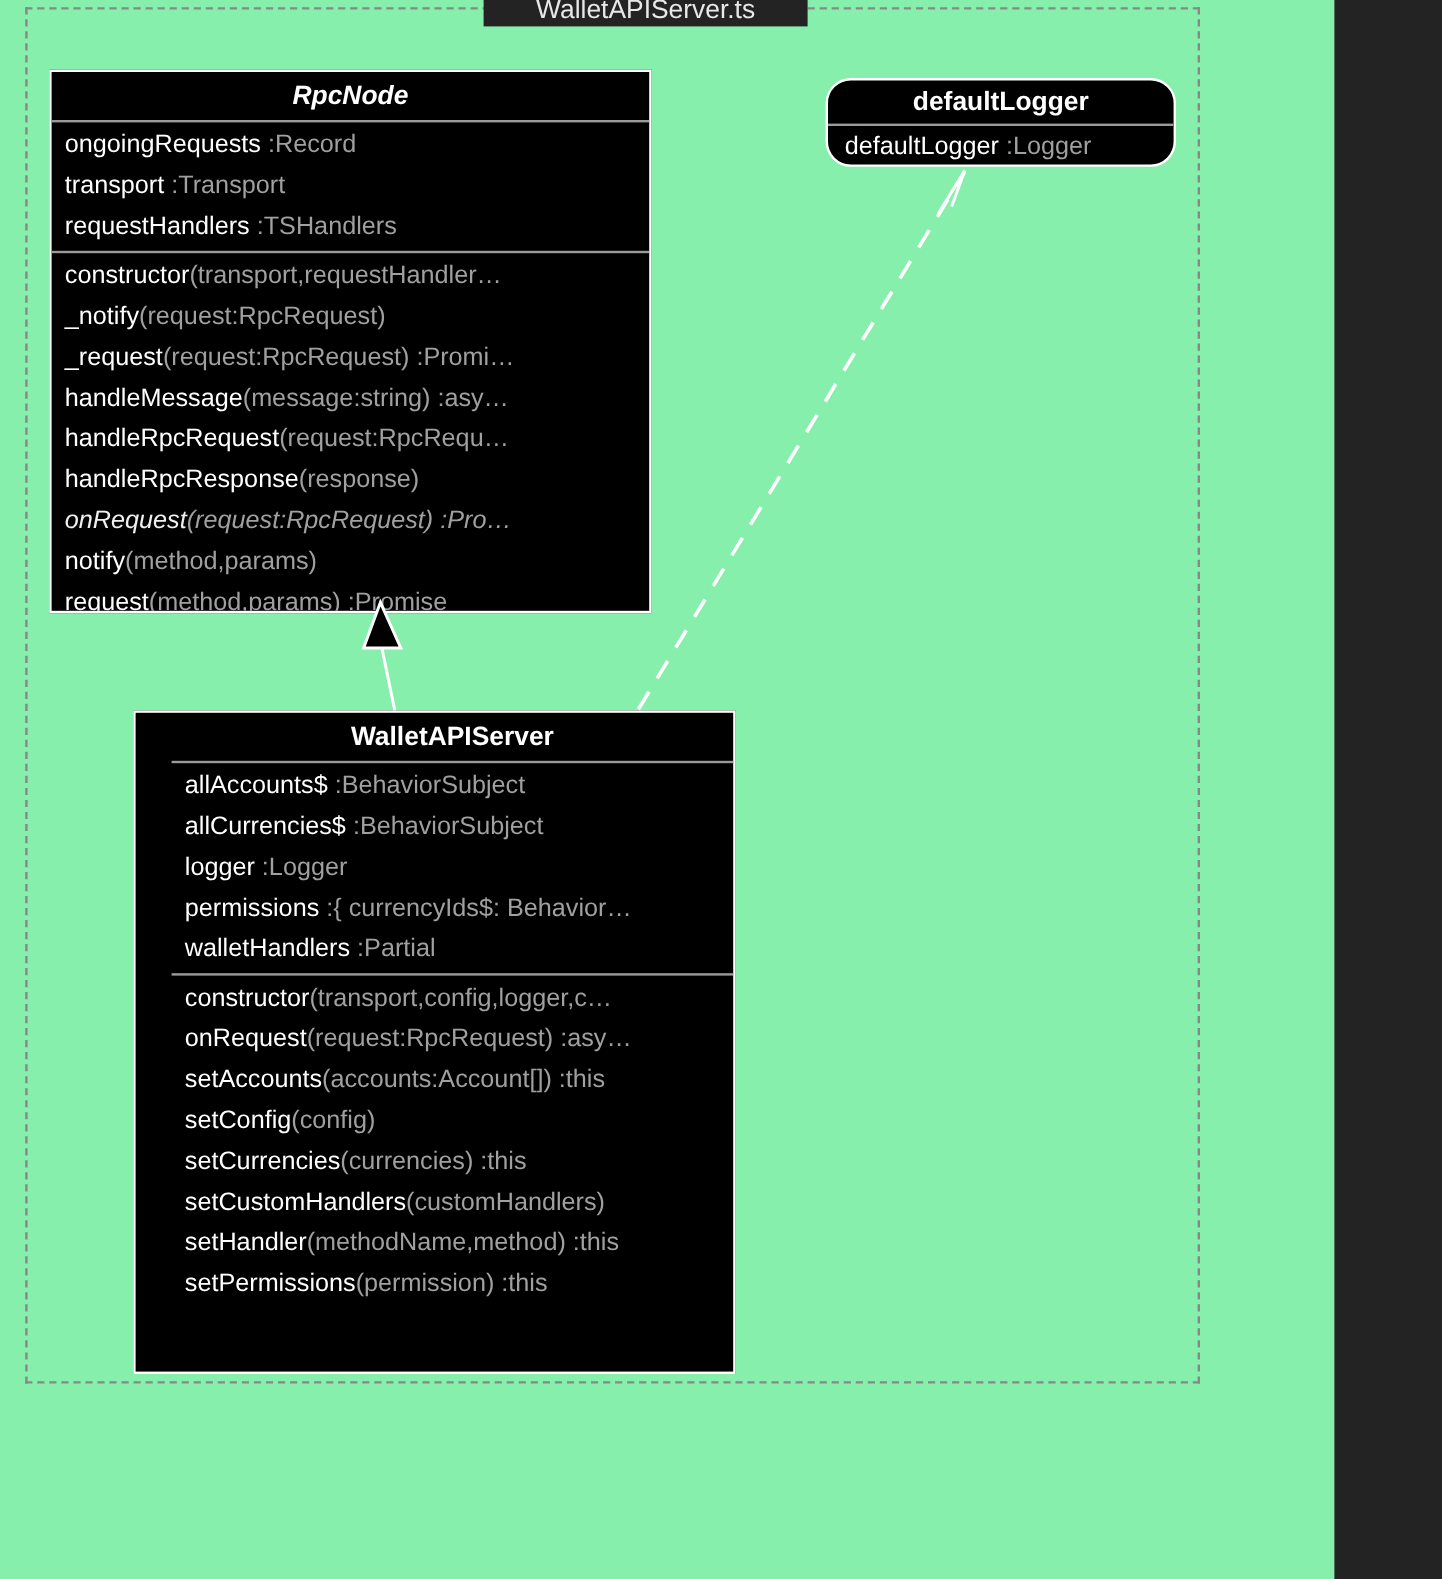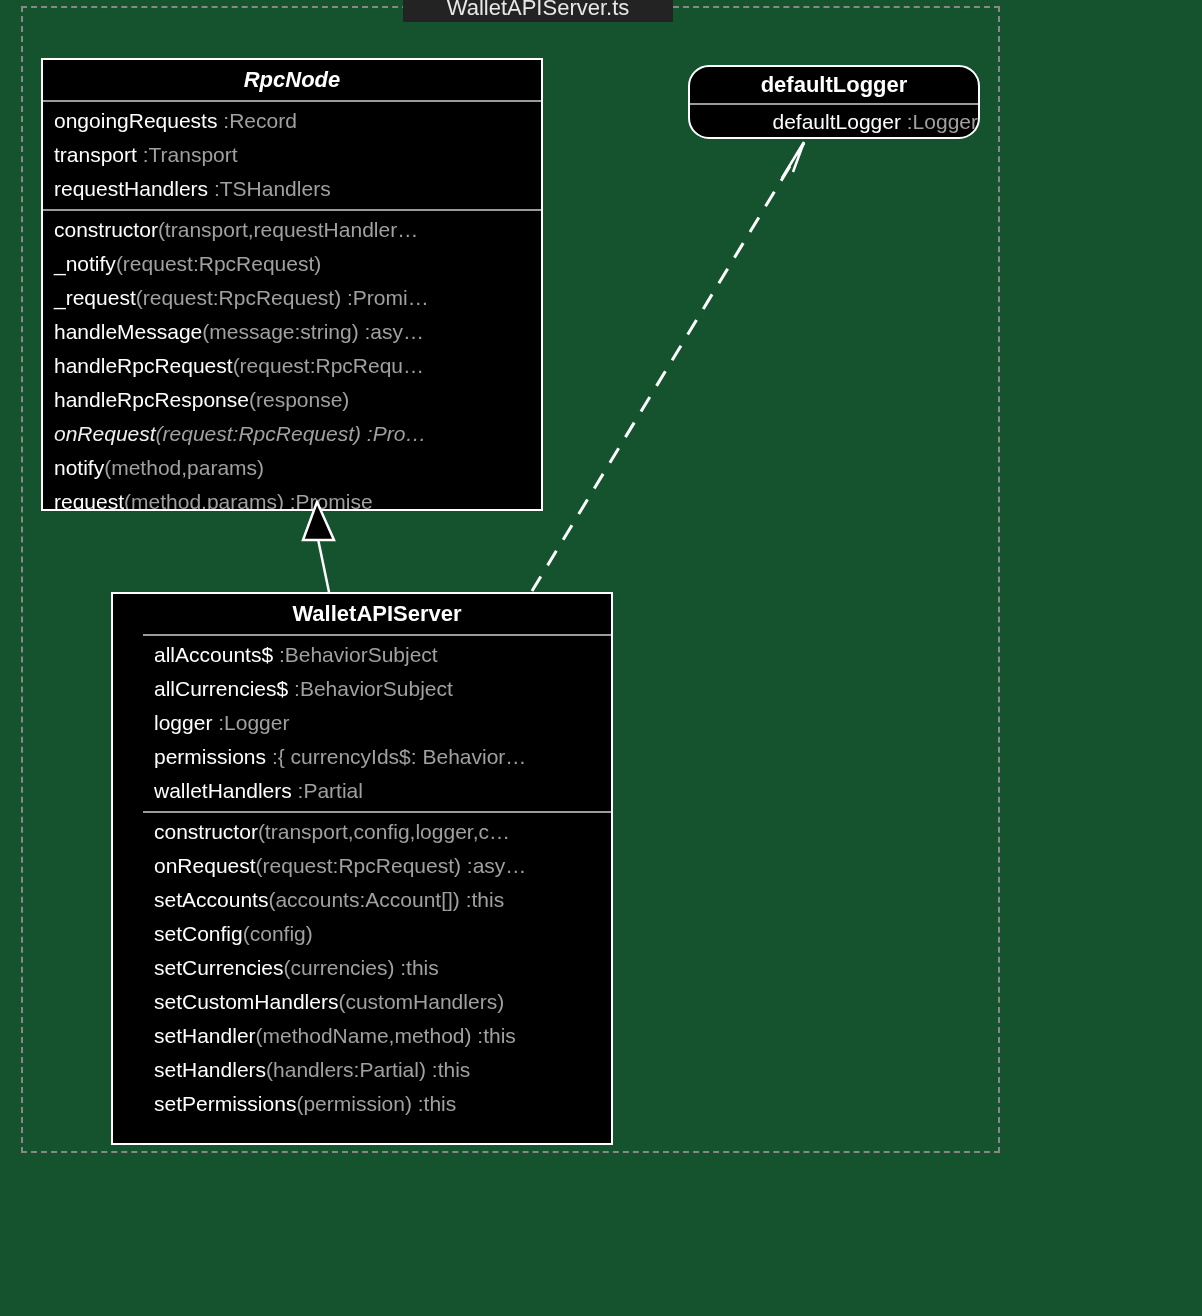--- a/index.html
+++ b/index.html
@@ -8,23 +8,23 @@
     background: #232323;
   }
   body {
     width: 1202px;
     height: 1316px;
     font-family: "Liberation Sans", sans-serif;
     overflow: hidden;
   }
   #canvas {
     position: relative;
-    width: 1202px;
+    width: 1112px;
     height: 1316px;
-    background: #14532d;
+    background: #86efac;
   }
 
   
   .package {
     position: absolute;
     left: 21px;
     top: 6px;
     width: 979px;
     height: 1147px;
     border: 2px dashed #888888;
@@ -104,21 +104,21 @@
     padding-left: 30px;
   }
   #box-defaultlogger {
     left: 688px;
     top: 65px;
     width: 292px;
     height: 74px;
     border-radius: 21px;
   }
   #box-defaultlogger .uml-title { line-height: 36px; height: 36px; }
-  #box-defaultlogger .uml-section { padding: 0; text-align: right; }
+  #box-defaultlogger .uml-section { padding: 0; }
   #box-defaultlogger .uml-row { line-height: 34px; height: 34px; padding-left: 14px; }
 
   
   #connectors {
     position: absolute;
     left: 0; top: 0;
     width: 1202px;
     height: 1316px;
     pointer-events: none;
   }
@@ -169,21 +169,20 @@
       <div class="uml-row"><span class="nm">walletHandlers</span><span class="ty"> :Partial</span></div>
     </div>
     <div class="uml-section">
       <div class="uml-row"><span class="nm">constructor</span><span class="ty">(transport,config,logger,c…</span></div>
       <div class="uml-row"><span class="nm">onRequest</span><span class="ty">(request:RpcRequest) :asy…</span></div>
       <div class="uml-row"><span class="nm">setAccounts</span><span class="ty">(accounts:Account[]) :this</span></div>
       <div class="uml-row"><span class="nm">setConfig</span><span class="ty">(config)</span></div>
       <div class="uml-row"><span class="nm">setCurrencies</span><span class="ty">(currencies) :this</span></div>
       <div class="uml-row"><span class="nm">setCustomHandlers</span><span class="ty">(customHandlers)</span></div>
       <div class="uml-row"><span class="nm">setHandler</span><span class="ty">(methodName,method) :this</span></div>
-      <div class="uml-row"><span class="nm">setHandlers</span><span class="ty">(handlers:Partial) :this</span></div>
       <div class="uml-row"><span class="nm">setPermissions</span><span class="ty">(permission) :this</span></div>
     </div>
   </div>
 
   <svg id="connectors" viewBox="0 0 1202 1316">
 
     <g>
       <line x1="329" y1="592" x2="318" y2="539" stroke="#ffffff" stroke-width="2.5"></line>
       <polygon points="317,502 303,540 334,540" fill="#000000" stroke="#ffffff" stroke-width="2.5"></polygon>
     </g>

